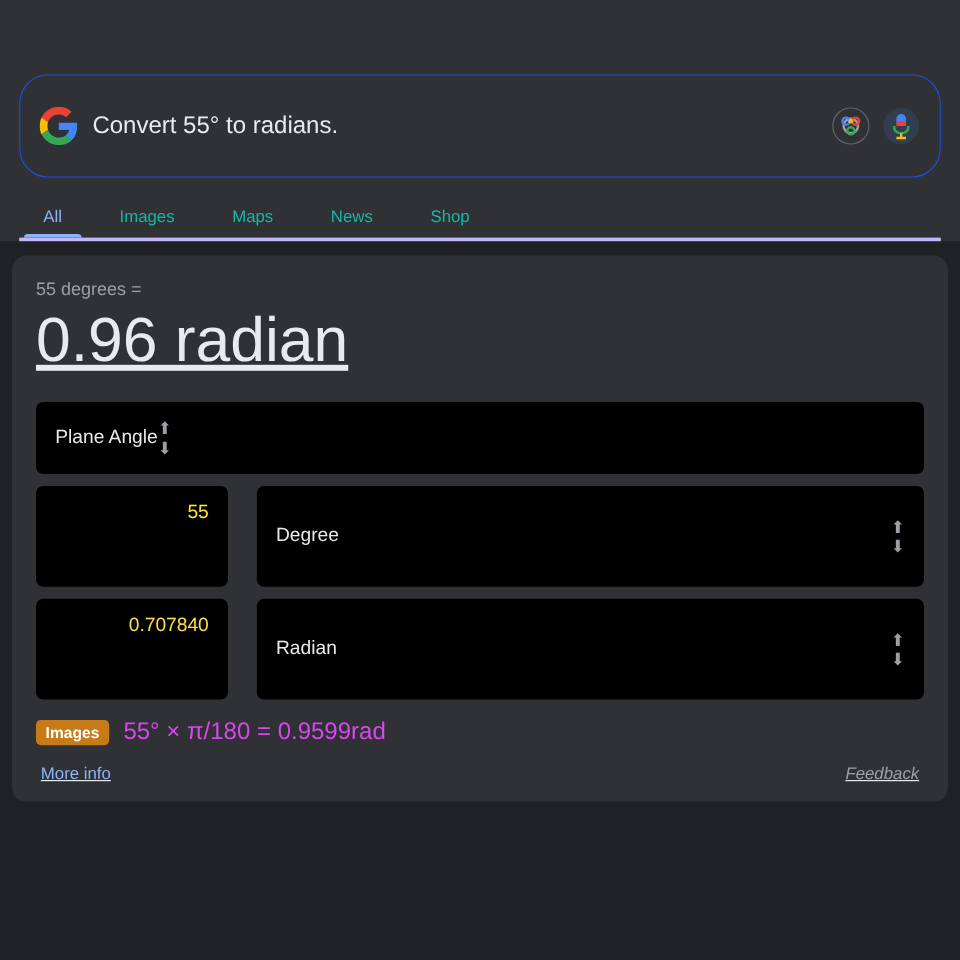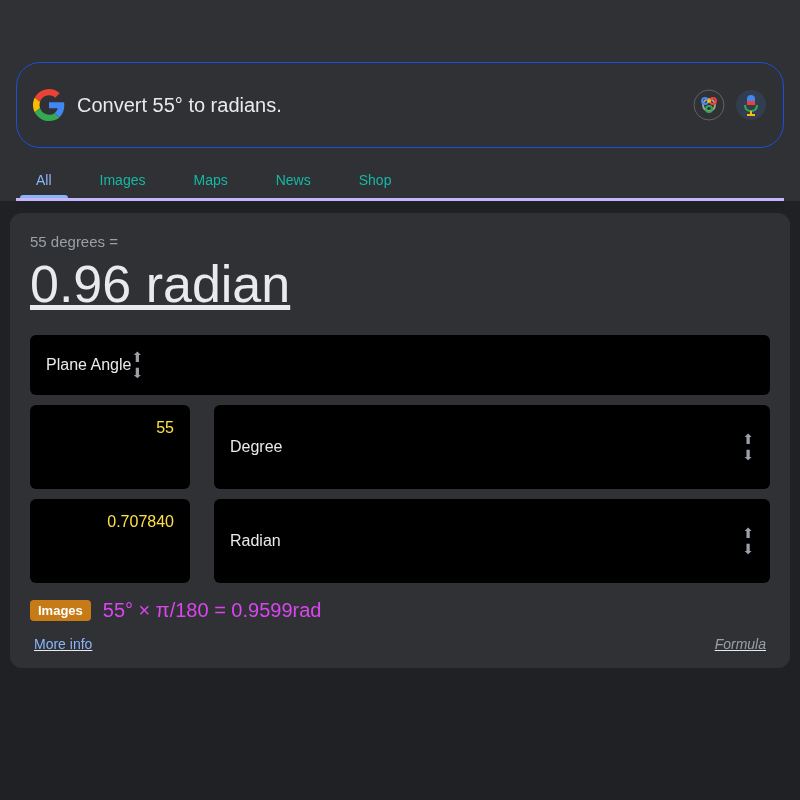--- a/index.html
+++ b/index.html
@@ -285,15 +285,15 @@
     </div>
   </div>
 
   <div class="formula-section">
     <span class="formula-badge">Images</span>
     <span class="formula-text">55° × π/180 = 0.9599rad</span>
   </div>
 
   <div class="footer-row">
     <span class="more-info">More info</span>
-    <span class="feedback">Formula</span>
+    <span class="feedback">Feedback</span>
   </div>
 </div>
 
 </body></html>

